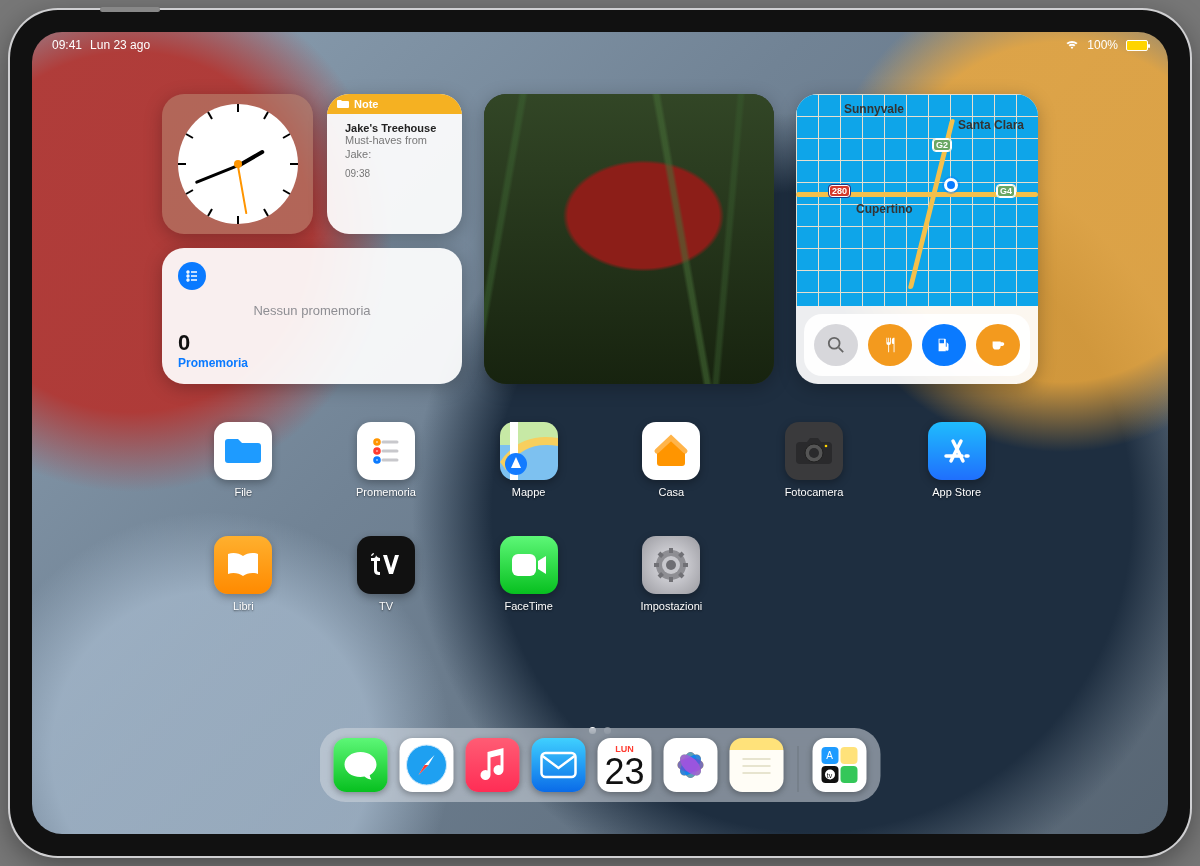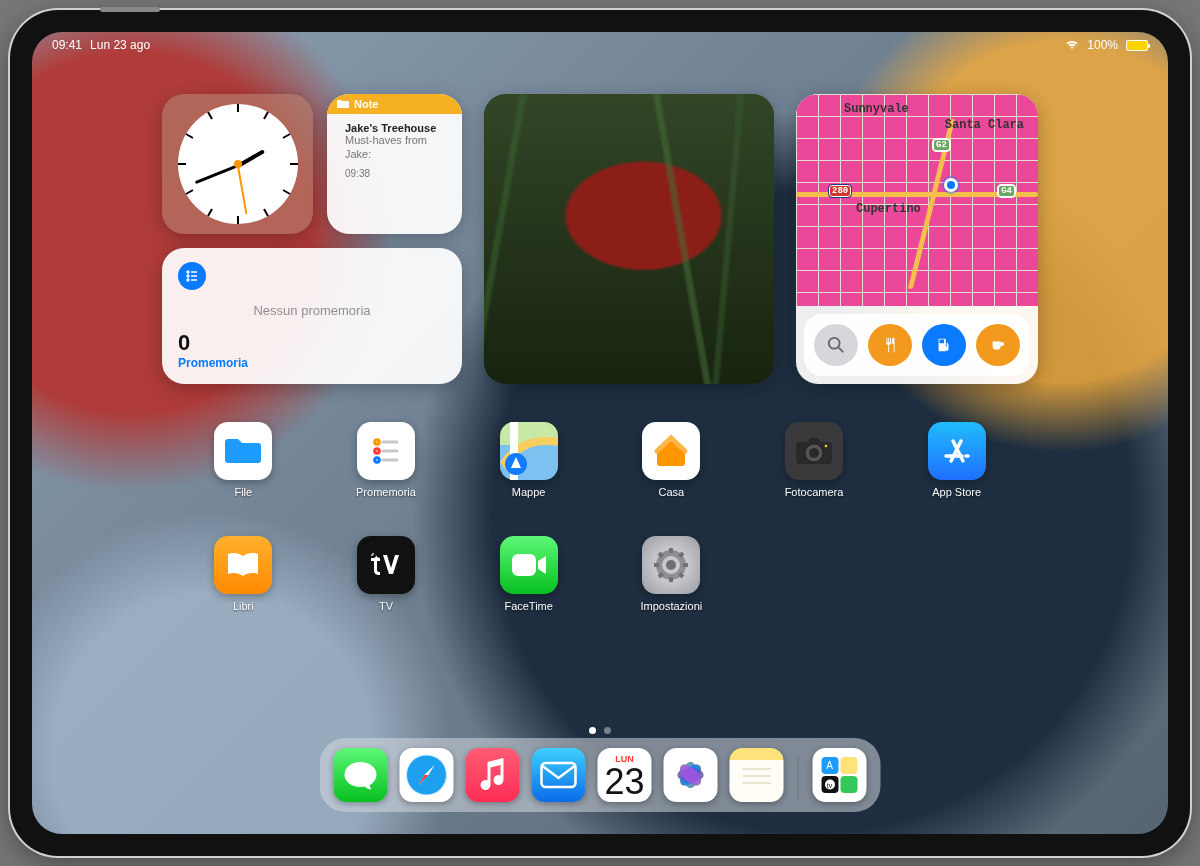--- a/index.html
+++ b/index.html
@@ -90,21 +90,21 @@
      linear-gradient( #324626 , #17230f);
   }
   .poppy::after{content:"";position:absolute;inset:0;
     background:
      linear-gradient(100deg, transparent 10%, rgba(60,100,50,.5) 11% 12%, transparent 13%),
      linear-gradient(80deg, transparent 64%, rgba(70,110,55,.55) 65% 66%, transparent 67%),
      linear-gradient(95deg, transparent 80%, rgba(55,90,45,.5) 81% 82%, transparent 83%);
   }
 
   .map-widget{height:100%;display:flex;flex-direction:column;}
-  .map-area{flex:1;position:relative;background:#ec4899;font-family:Liberation Mono, monospace;}
+  .map-area{flex:1;position:relative;background:#0ea5e9;}
   .map-area .grid{position:absolute;inset:0;
     background-image:
      linear-gradient(#e6dfcf 1px,transparent 1px),
      linear-gradient(90deg,#e6dfcf 1px,transparent 1px);
     background-size:22px 22px;
   }
   .map-area .hwy{position:absolute;inset:0;}
   .hwy::before{content:"";position:absolute;left:0;right:0;top:46%;height:5px;background:#f4c04b;border-radius:4px;}
   .hwy::after{content:"";position:absolute;top:12%;bottom:8%;left:55%;width:5px;background:#f4c04b;border-radius:4px;transform:skewX(-14deg);}
   .map-lbl{position:absolute;font-size:12px;font-weight:600;color:#333;}
@@ -120,21 +120,21 @@
   
   .apps{ position:absolute; top:390px; left:140px; right:140px; display:grid; grid-template-columns:repeat(6,1fr); row-gap:38px; justify-items:center;}
   .app{display:flex;flex-direction:column;align-items:center;gap:6px;width:80px;}
   .app .icon{width:58px;height:58px;border-radius:14px;display:flex;align-items:center;justify-content:center;position:relative;box-shadow:0 3px 8px rgba(0,0,0,.3);}
   .app .name{color:#fff;font-size:11px;text-shadow:0 1px 2px rgba(0,0,0,.6);white-space:nowrap;}
 
   .page-dots{position:absolute;left:50%;transform:translateX(-50%);bottom:100px;display:flex;gap:8px;}
   .page-dots span{width:7px;height:7px;border-radius:50%;background:rgba(255,255,255,.4);}
   .page-dots span.on{background:#fff;}
 
-  .dock{position:absolute;bottom:22px;left:50%;transform:translateX(-50%);
+  .dock{position:absolute;bottom:32px;left:50%;transform:translateX(-50%);
     background:rgba(210,215,222,.55);backdrop-filter:blur(10px);
     border-radius:26px;padding:10px 14px;display:flex;gap:12px;align-items:flex-end;}
   .dock .icon{width:54px;height:54px;border-radius:13px;box-shadow:0 2px 6px rgba(0,0,0,.3);display:flex;align-items:center;justify-content:center;position:relative;}
   .dock .sep{width:1px;height:46px;background:rgba(0,0,0,.15);margin:0 2px;}
 
   
   .white{background:#fff;}
   svg{display:block;}
 </style>
 </head>

